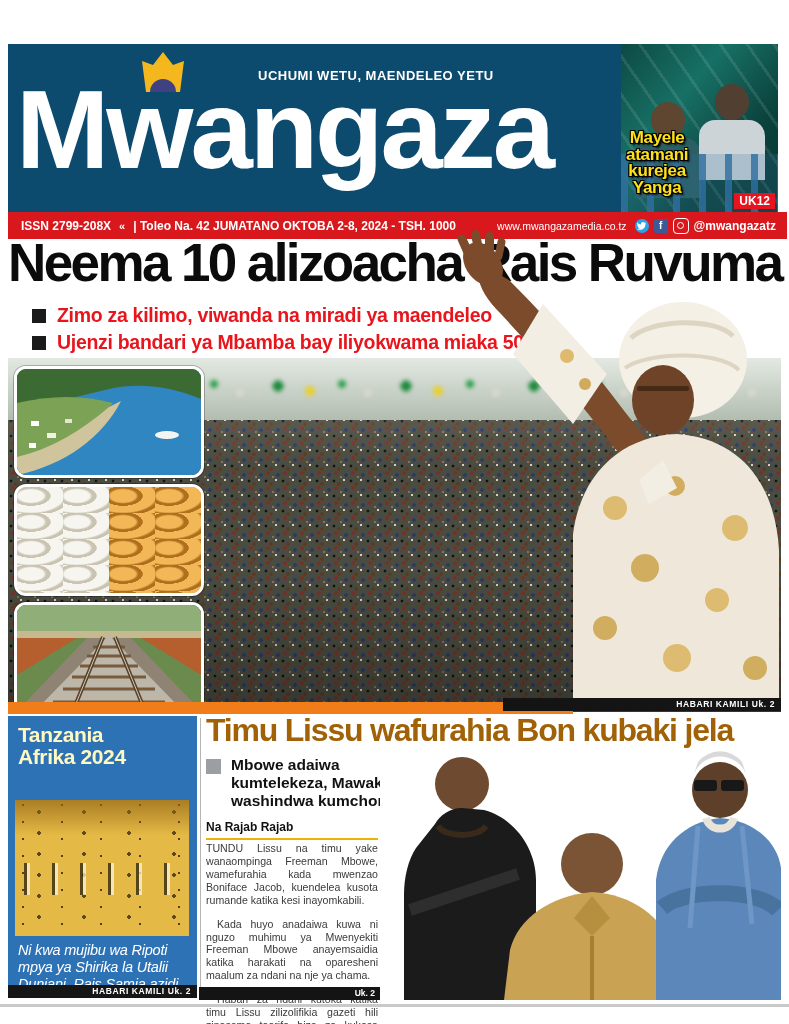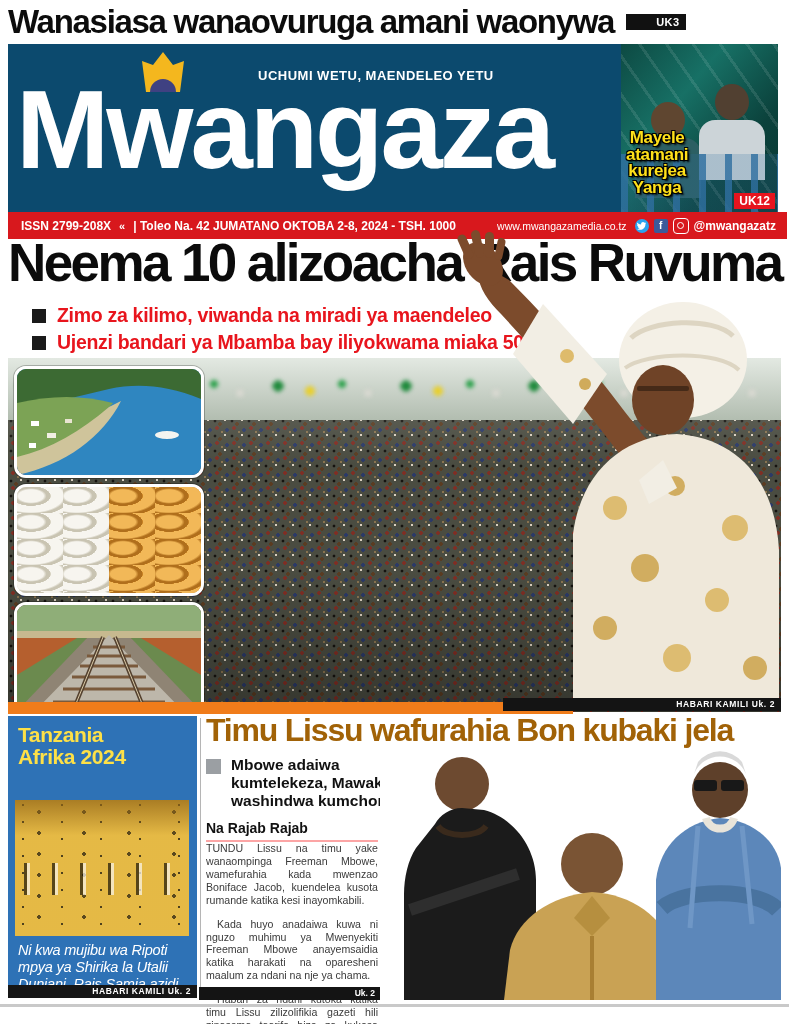--- a/index.html
+++ b/index.html
@@ -108,53 +108,49 @@
 
   
   .main-caption{position:absolute;right:0;bottom:1px;width:278px;height:13px;background:#141414;
       color:#fff;font-size:8.5px;font-weight:700;text-align:right;padding-right:6px;line-height:13px;
       letter-spacing:.6px;z-index:40;box-sizing:border-box;}
   .orange-bar{position:absolute;left:8px;top:702px;width:565px;height:12px;background:#f07c1a;z-index:35;}
   .president{position:absolute;left:425px;top:228px;z-index:30;pointer-events:none;}
 
   
   .tourism-box{position:absolute;left:8px;top:716px;width:189px;height:282px;background:#2e72b6;overflow:hidden;}
-  .tourism-title{padding:8px 0 0 10px;color:#fde047;font-weight:800;font-size:21px;line-height:1.07;letter-spacing:-.4px;}
+  .tourism-title{padding:8px 0 0 10px;color:#fef9c3;font-weight:800;font-size:21px;line-height:1.07;letter-spacing:-.4px;}
   .tourism-summary{position:absolute;left:10px;top:226px;width:170px;color:#fff;font-style:italic;
       font-size:14.5px;line-height:1.16;letter-spacing:-.2px;}
   .box-caption{position:absolute;left:0;right:0;bottom:0;height:13px;background:#161616;color:#fff;
       font-size:8.5px;font-weight:700;text-align:right;padding-right:6px;line-height:13px;letter-spacing:.6px;}
   .v-divider{position:absolute;left:200px;top:718px;width:1px;height:278px;background:#b5b5b5;}
 
   
   .court-headline{position:absolute;left:206px;top:714px;width:578px;color:#a16207;font-weight:900;
       font-size:32px;letter-spacing:-1.2px;white-space:nowrap;line-height:1;}
   .subhead-wrap{position:absolute;left:206px;top:756px;width:215px;display:flex;}
   .subhead-sq{width:15px;height:15px;background:#9b9fa3;margin:3px 10px 0 0;flex:none;}
   .subheadline{font-weight:800;font-size:15.5px;line-height:1.16;color:#111;width:190px;}
-  .byline{position:absolute;left:206px;top:820px;width:172px;font-weight:800;font-size:14px;color:#111;
-      border-bottom:2px solid #fca5a5;padding-bottom:4px;}
+  .byline{position:absolute;left:206px;top:820px;width:172px;font-weight:800;font-size:12px;color:#111;
+      border-bottom:2px solid #eab308;padding-bottom:4px;}
   .body-col{position:absolute;left:206px;top:842px;width:172px;font-size:10.6px;line-height:1.22;
       color:#3a3a3a;text-align:justify;}
   .body-col p{margin:0;}
   .body-col p + p{text-indent:11px;margin-top:11px;}
   .col-strip{position:absolute;left:199px;top:987px;width:181px;height:13px;background:#141414;color:#fff;
       font-size:8.5px;font-weight:700;text-align:right;line-height:13px;padding-right:5px;box-sizing:border-box;}
   .trio{position:absolute;left:380px;top:748px;width:401px;height:252px;background:#fff;}
   .bottom-rule{position:absolute;left:0;top:1004px;width:789px;height:3px;background:#c9c9c9;}
 </style>
 </head>
 <body>
 
 <div class="page">
 
-  <div class="top-banner">
-    <div class="top-headline">Wanasiasa wanaovuruga amani waonywa</div>
-    <div class="uk-badge">UK3</div>
-  </div>
 
   <div class="masthead">
     <span class="sun-icon">
       <svg width="46" height="42" viewBox="0 0 46 42">
         <path d="M23,0 L33,13 L44,9 L40,40 L6,40 L2,9 L13,13 Z" fill="#f4b71e"></path>
         <path d="M10,40 a13,13 0 0 1 26,0 z" fill="#3f4182"></path>
       </svg>
     </span>
     <div class="tagline">UCHUMI WETU, MAENDELEO YETU</div>
     <div class="logo">Mwangaza</div>

